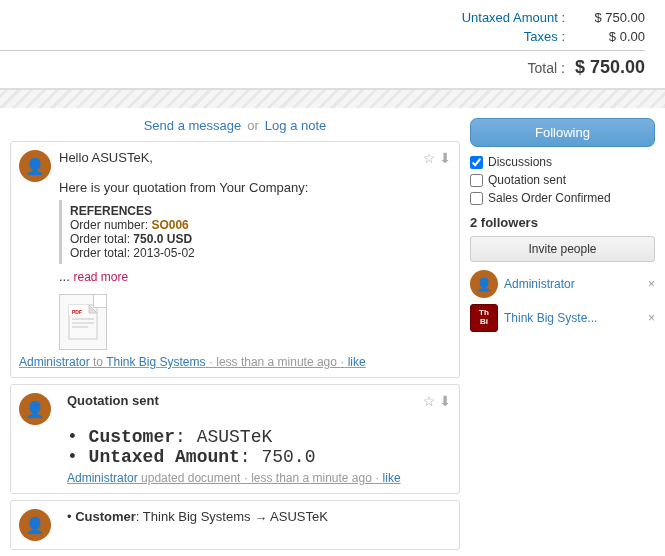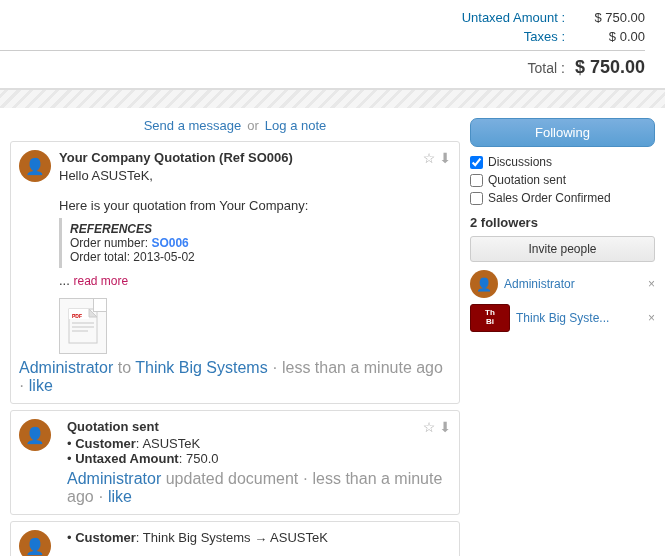--- a/index.html
+++ b/index.html
@@ -156,24 +156,23 @@
     .ref-box {
       border-left: 3px solid #ccc;
       padding: 4px 8px;
       margin: 5px 0;
       font-size: 12px;
       color: #333;
     }
     .ref-box .ref-title {
       font-weight: bold;
       font-size: 12px;
-      font-style: italic;
     }
     .ref-box .ref-highlight {
-      color: #3b82f6;
+      color: #a16207;
       font-weight: bold;
     }
     .ref-box .ref-amount {
       font-weight: bold;
       color: #333;
     }
     .read-more {
       color: #be185d;
       cursor: pointer;
       font-size: 12px;
@@ -211,23 +210,24 @@
     .attachment-name {
       font-size: 11px;
       color: #333;
       margin-top: 3px;
       max-width: 70px;
       word-break: break-all;
     }
 
     
     .msg-footer {
-      font-size: 16px;
+      font-size: 12px;
       color: #999;
       margin-top: 5px;
+      text-decoration: underline;
     }
     .msg-footer a {
       color: #337ab7;
       text-decoration: none;
     }
     .msg-footer .like-btn {
       color: #337ab7;
       cursor: pointer;
     }
 
@@ -325,21 +325,21 @@
       font-size: 12px;
       color: #337ab7;
     }
     .follower-remove {
       color: #999;
       cursor: pointer;
       font-size: 12px;
     }
 
     .think-big-avatar {
-      width: 40px;
+      width: 28px;
       height: 28px;
       border-radius: 3px;
       background: #8b0000;
       margin-right: 6px;
       flex-shrink: 0;
       display: flex;
       align-items: center;
       justify-content: center;
       font-size: 10px;
       color: #fff;
@@ -380,29 +380,31 @@
     <div class="msg-card">
       <div class="msg-icons">
         <span class="icon-btn">☆</span>
         <span class="icon-btn">⬇</span>
       </div>
       <div class="msg-header">
         <div class="avatar avatar-admin">
           <span>👤</span>
         </div>
         <div class="msg-content">
-          <div class="msg-title">Your Company Quotation (Ref SO006)</div>
           <div class="msg-body">
             <div>Hello ASUSTeK,</div>
             <br>
             <div>Here is your quotation from Your Company:</div>
             <div class="ref-box">
               <div class="ref-title">REFERENCES</div>
               <div>
                 <span>Order number: </span><span class="ref-highlight">SO006</span>
+              </div>
+              <div>
+                <span>Order total: </span><span class="ref-amount">750.0 USD</span>
               </div>
               <div>
                 <span>Order total: </span><span>2013-05-02</span>
               </div>
             </div>
             <span>...</span>
             <a class="read-more">read more</a>
           </div>
           <div class="attachment">
             <div class="attachment-icon">
@@ -437,21 +439,21 @@
       <div class="simple-msg-content">
         <div style="display:flex; justify-content:space-between; align-items:flex-start;">
           <div>
             <strong>Quotation sent</strong>
           </div>
           <div class="simple-msg-icons">
             <span class="icon-btn">☆</span>
             <span class="icon-btn">⬇</span>
           </div>
         </div>
-        <div style="font-size:13px; margin-top:1px;">
+        <div style="font-size:18px; margin-top:18px;font-family:Liberation Mono, monospace;">
           <div>
             • <strong>Customer</strong>: <span>ASUSTeK</span>
           </div>
           <div>
             • <strong>Untaxed Amount</strong>: <span>750.0</span>
           </div>
         </div>
         <div class="msg-footer" style="margin-top:4px;">
           <a>Administrator</a>
           <span>updated document</span>

